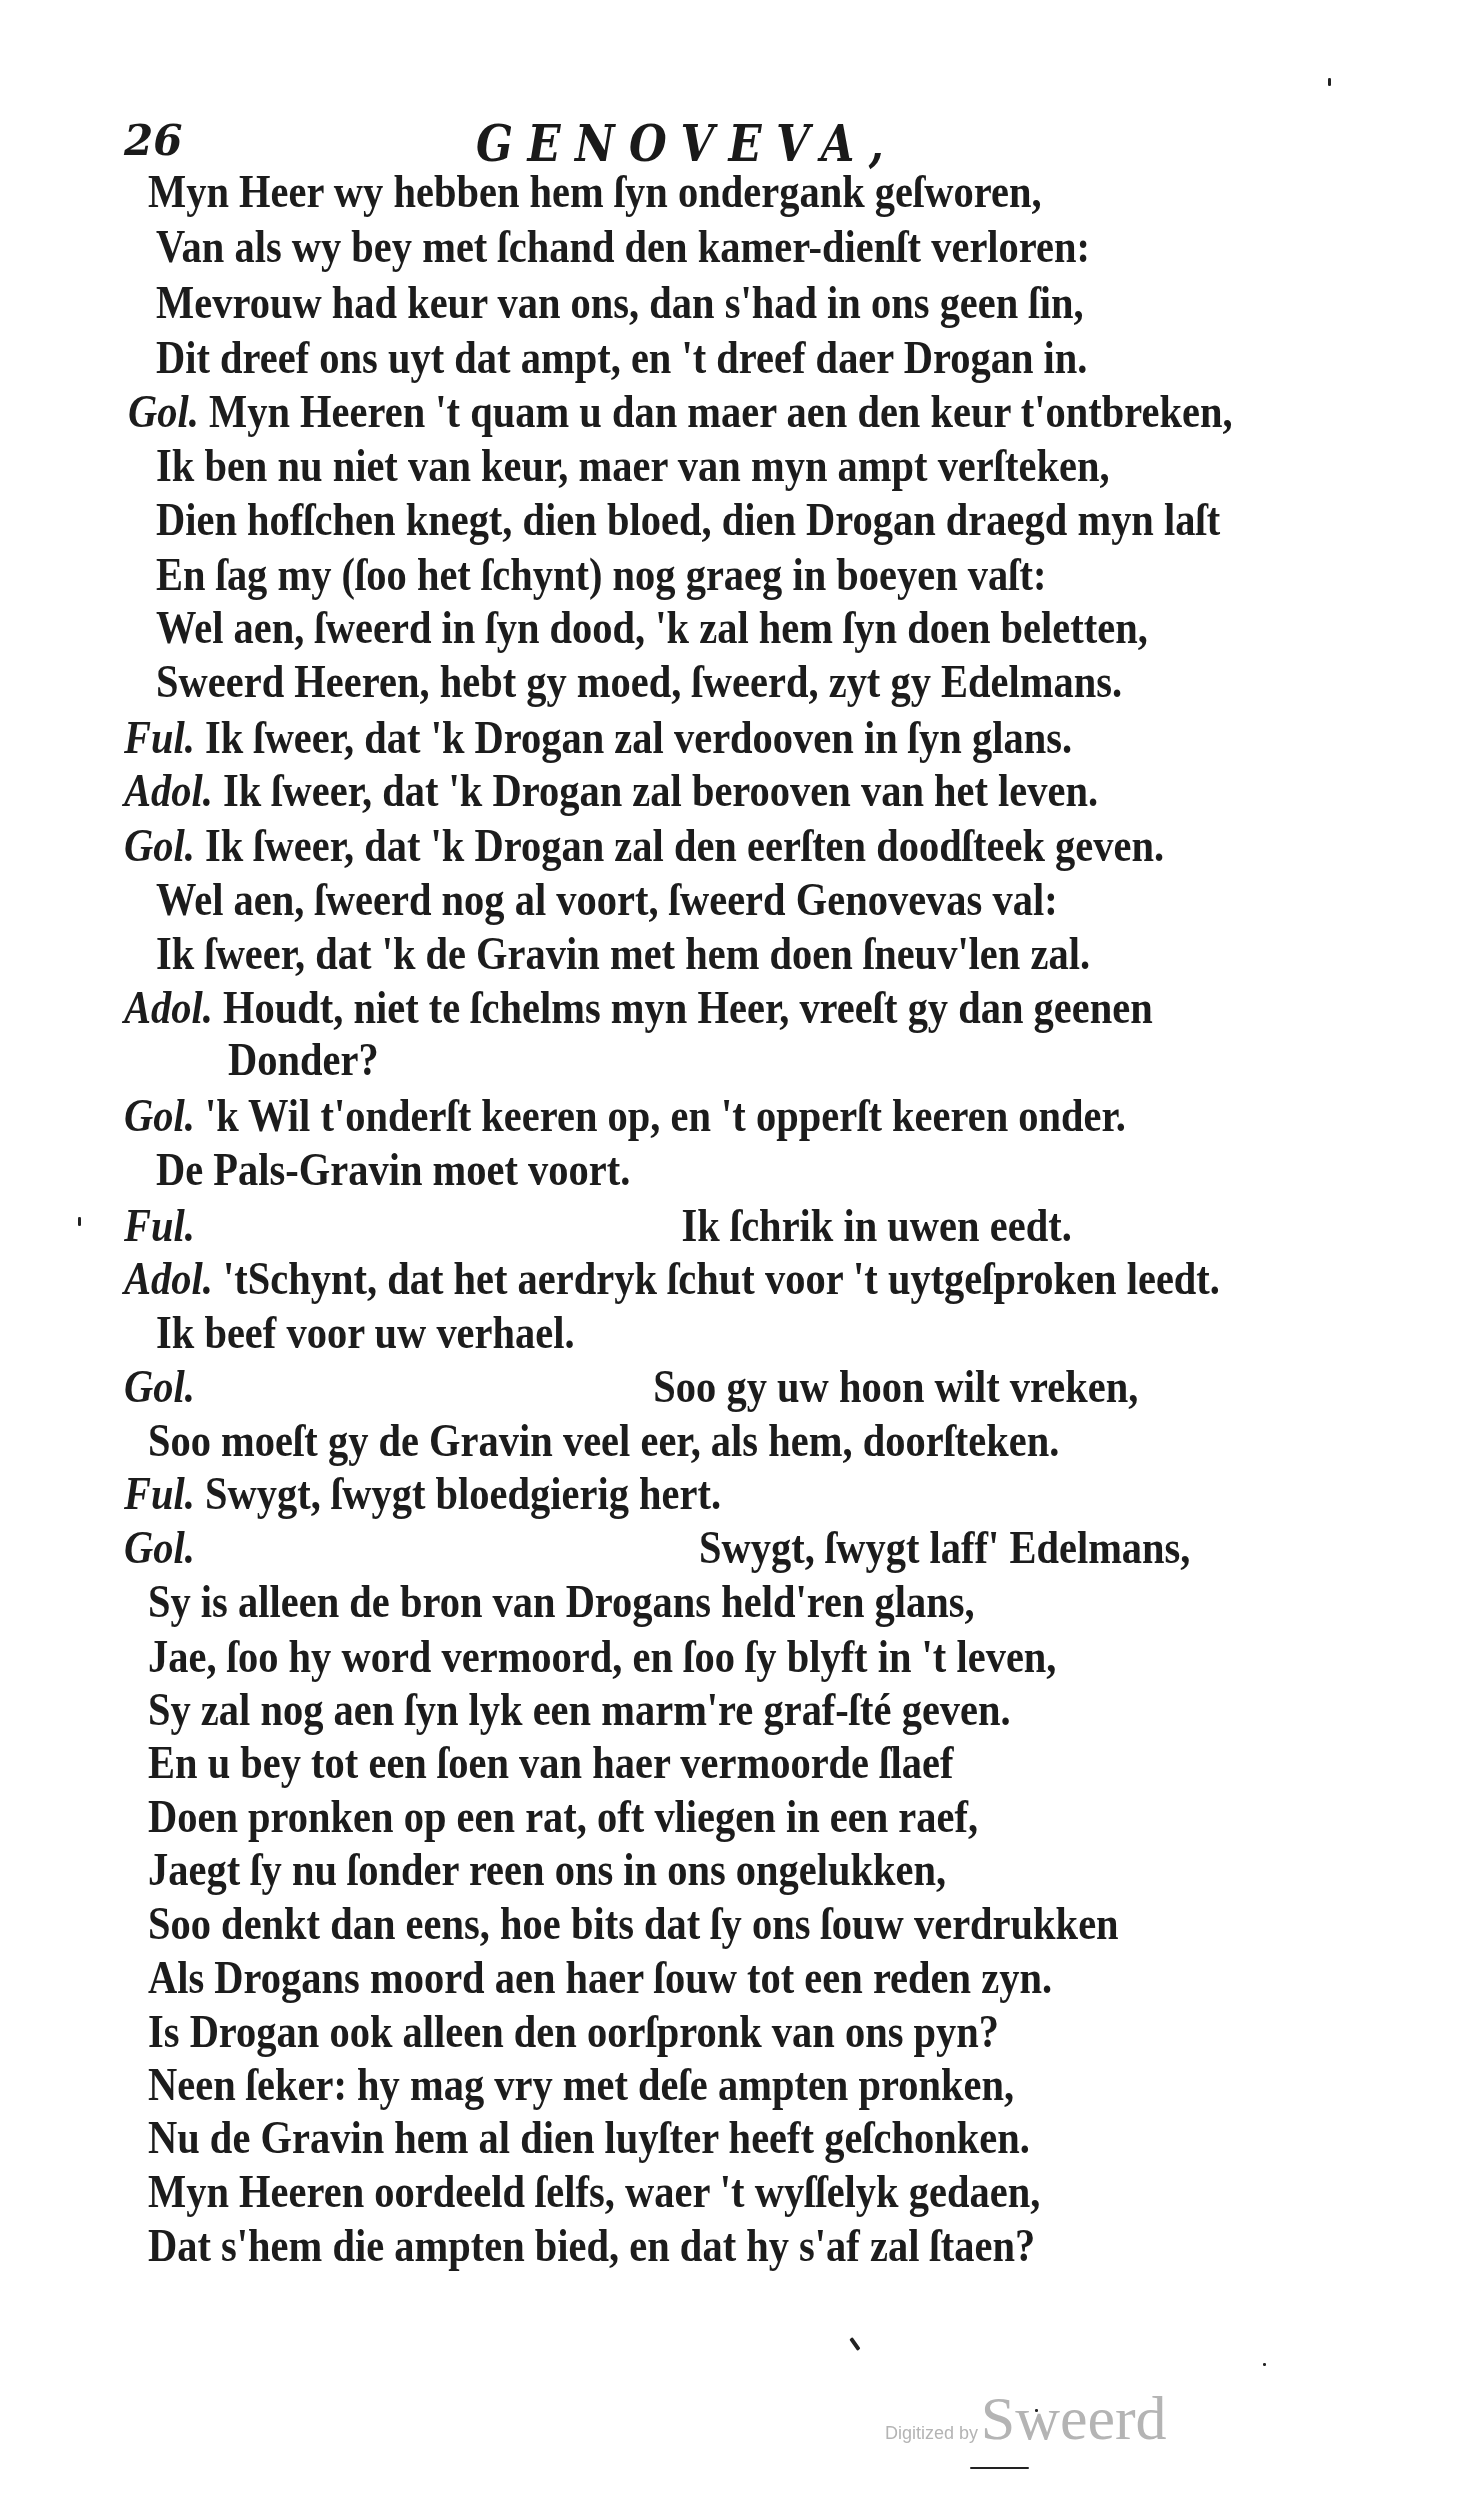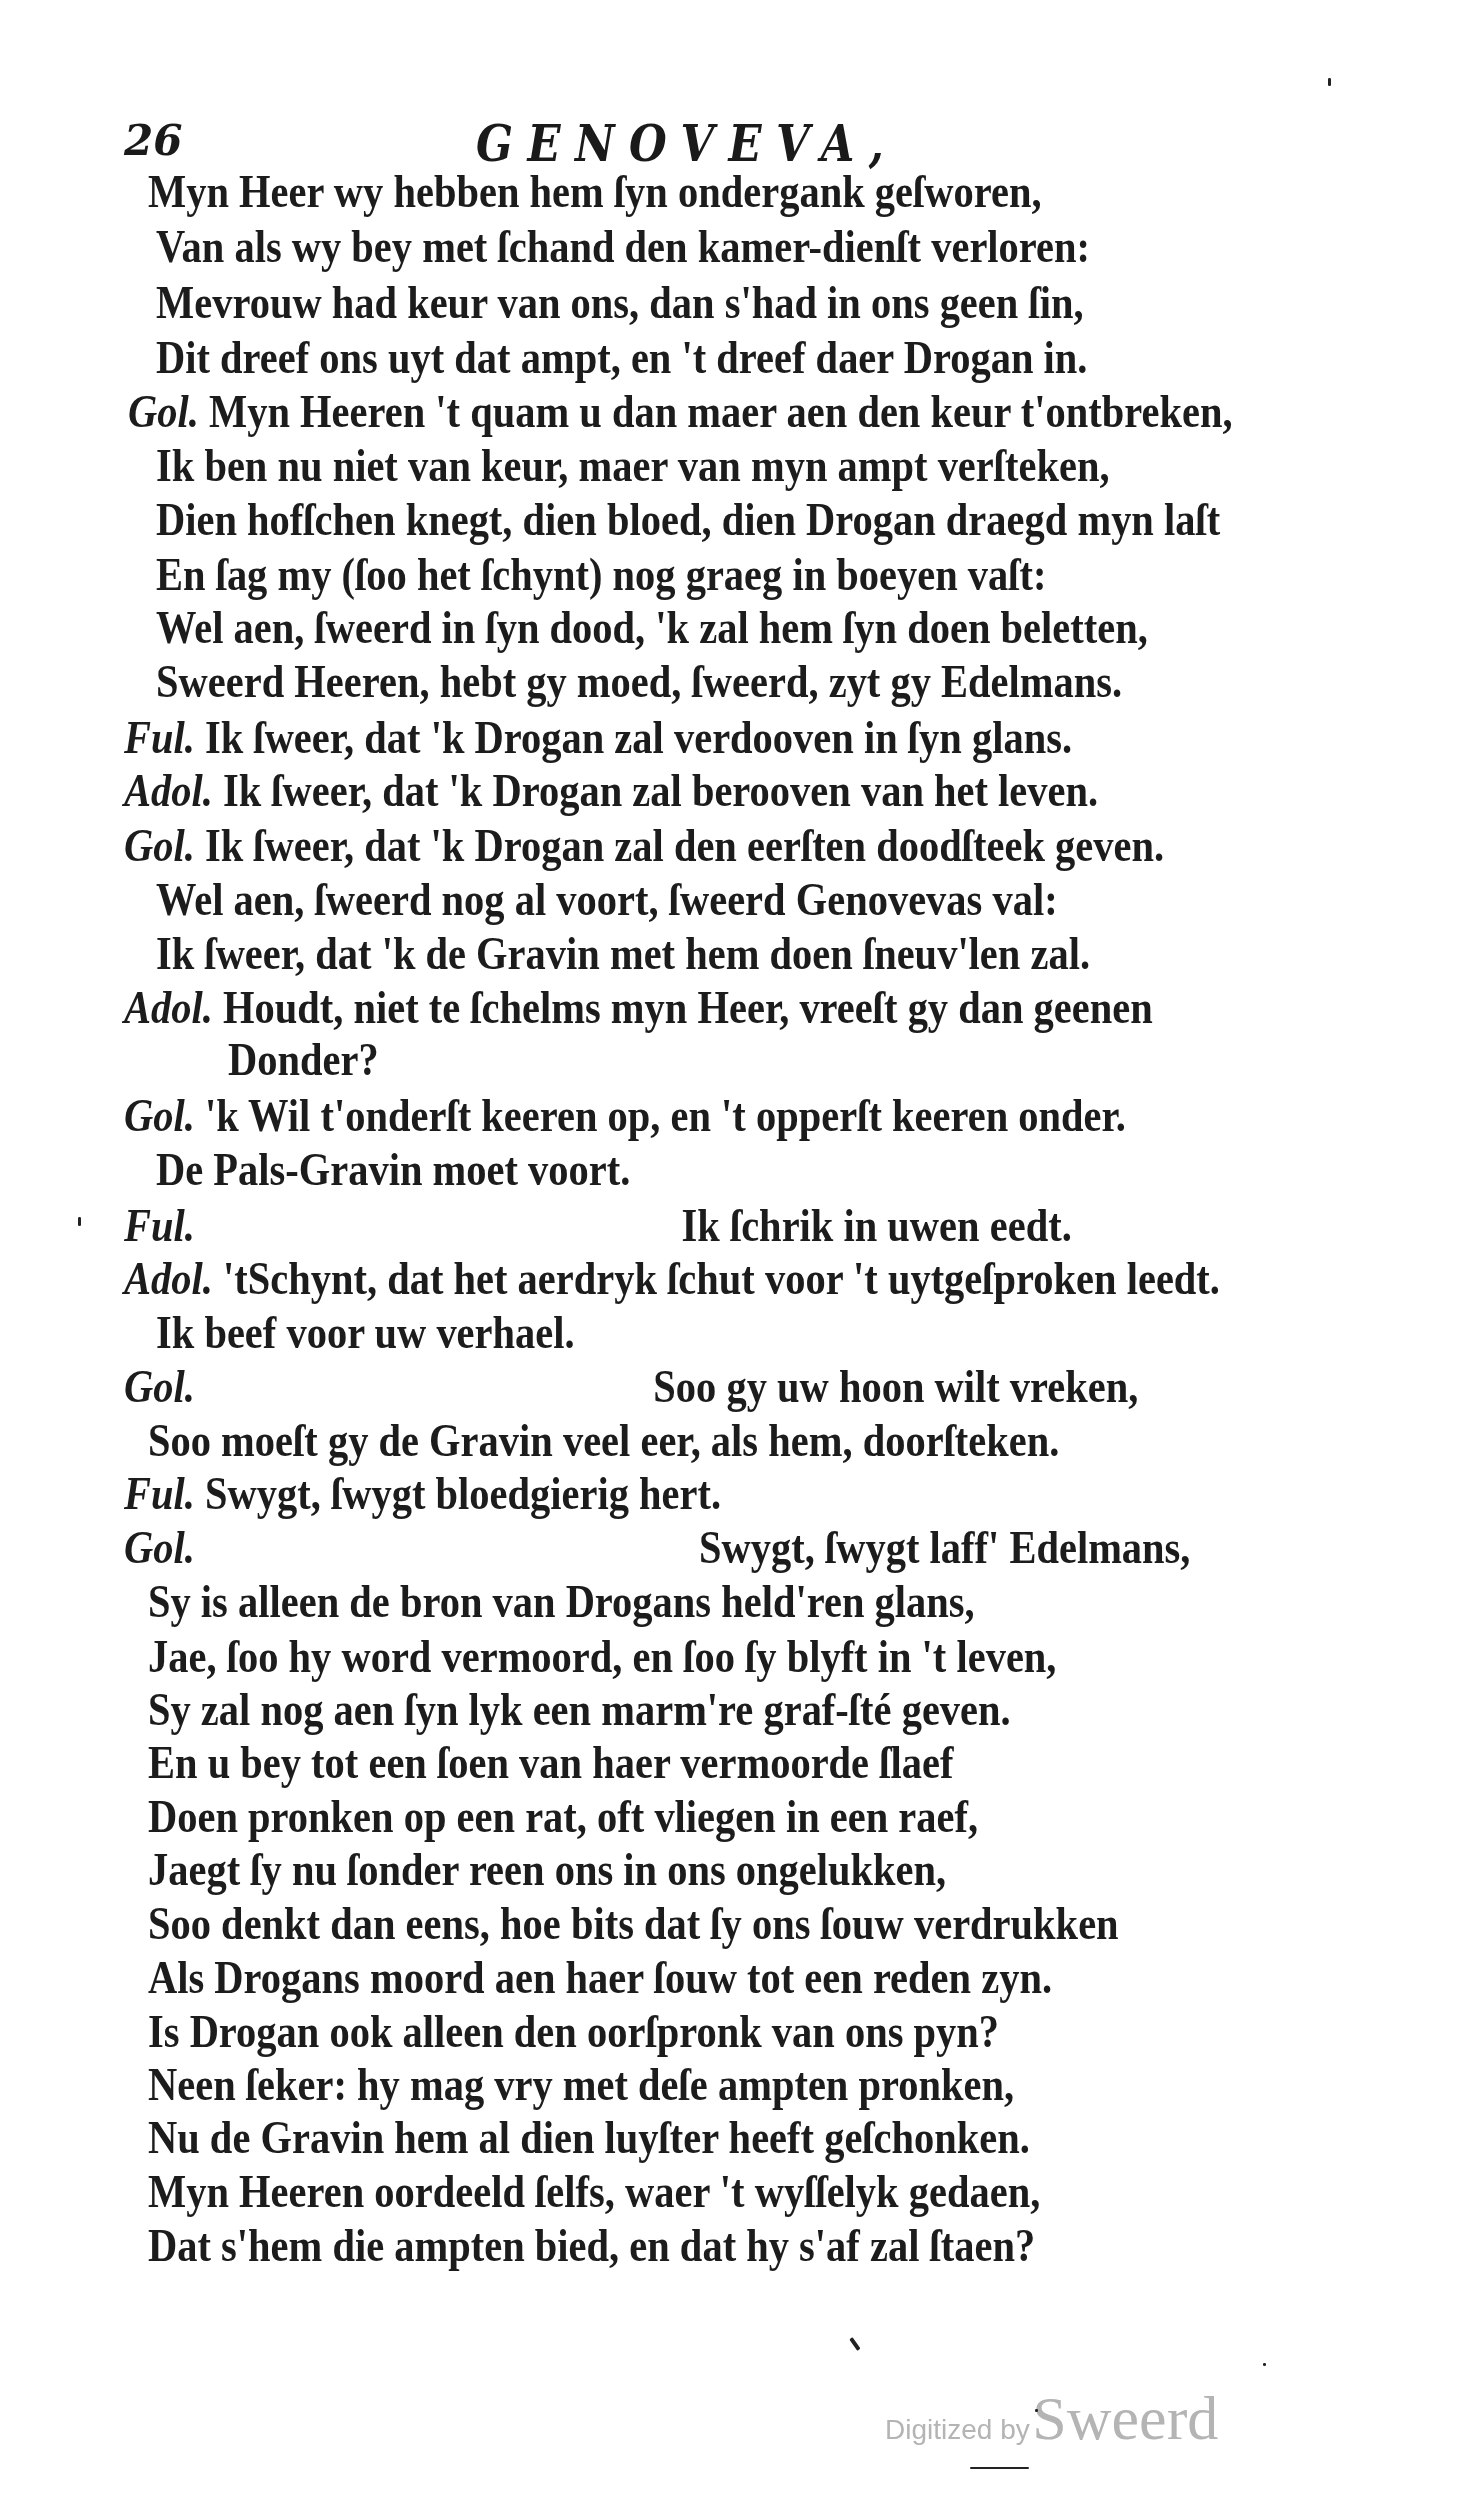--- a/index.html
+++ b/index.html
@@ -6,21 +6,21 @@
   body { width: 1478px; height: 2500px; position: relative; overflow: hidden; }
   .page { position: absolute; left: 0; top: 0; width: 1370px; height: 2500px; background: #ffffff; }
   .header { position: absolute; left: 124px; top: 116px; width: 1237px; height: 65px; }
   .page-number { position: absolute; left: 0; top: 0; font-family: "DejaVu Serif", serif; font-weight: bold; font-style: italic; font-size: 42px; color: #1a1a1a; }
   .running-title { position: absolute; left: 352px; top: -2.6px; font-family: "DejaVu Serif", serif; font-weight: bold; font-style: italic; font-size: 51px; letter-spacing: 17px; color: #1a1a1a; transform: scaleX(0.85); transform-origin: left center; }
   .lines { position: absolute; left: 0; top: 0; width: 1478px; }
   .line { position: absolute; height: 55px; white-space: nowrap; font-family: "Liberation Serif", serif; font-weight: bold; font-size: 46px; line-height: 55px; color: #1c1c1c; transform: scaleX(0.88); transform-origin: left center; }
   .speaker { font-style: italic; }
   .gap { display: inline-block; }
   .watermark { position: absolute; left: 885px; top: 2383px; color: #b4b4b4; white-space: nowrap; }
-  .wm-small { font-family: "Liberation Sans", sans-serif; font-size: 28px; vertical-align: baseline; }
+  .wm-small { font-family: "Liberation Sans", sans-serif; font-size: 18px; vertical-align: baseline; }
   .wm-big { font-family: "Liberation Serif", serif; font-size: 62px; vertical-align: baseline; }
   .speck { position: absolute; background: #222; border-radius: 1.3px; }
 </style>
 </head>
 <body>
 
 <div class="page">
 
   <div class="header">
     <span class="page-number">26</span>

